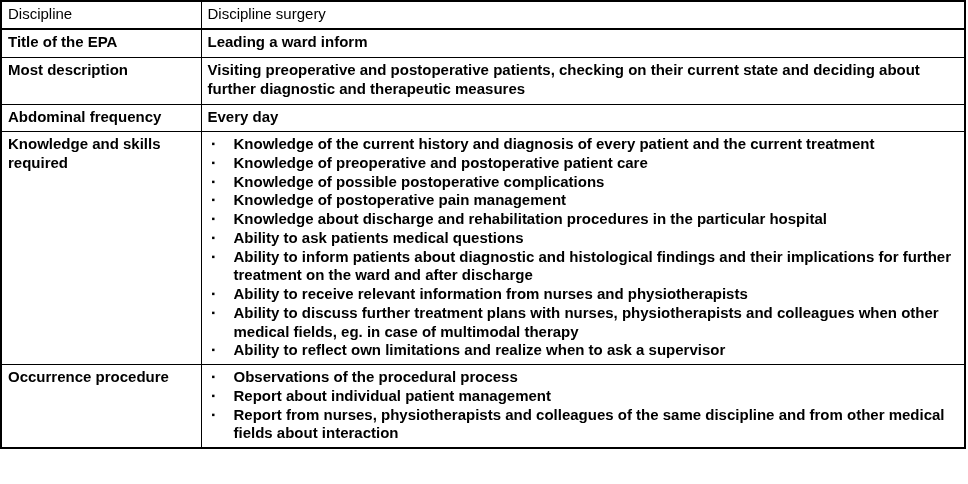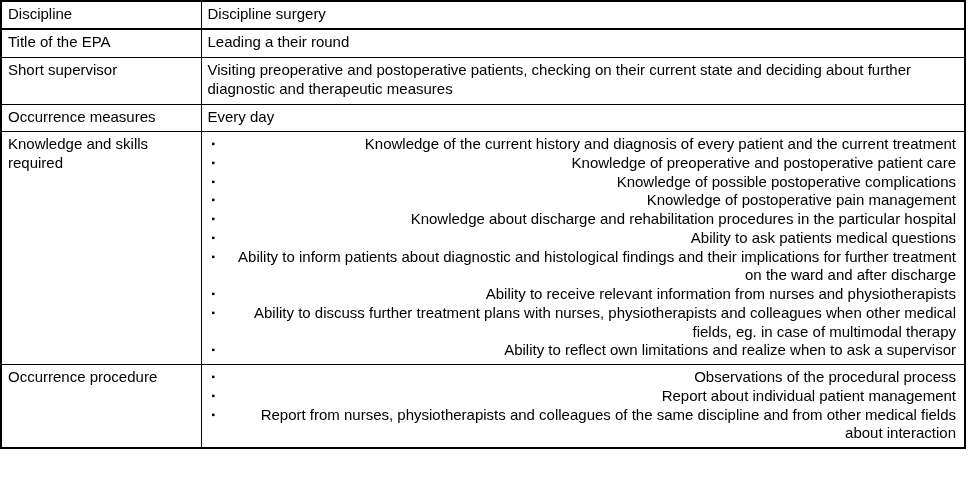--- a/index.html
+++ b/index.html
@@ -19,21 +19,21 @@
     table-layout: fixed;
     font-size: 15px;
     line-height: 1.25;
   }
   table.epa col.c-label { width: 200px; }
   table.epa th, table.epa td {
     border: 1px solid #000000;
     vertical-align: top;
     padding: 3px 8px 4px 6px;
     text-align: left;
-    font-weight: normal;
+    font-weight: bold;
     overflow: hidden;
   }
   table.epa tr.header-row th {
     font-weight: normal;
     border-bottom: 2px solid #000000;
     height: 19px;
   }
   td.h-title   { height: 20px; }
   td.h-short   { height: 39px; }
   td.h-occur   { height: 19px; }
@@ -51,21 +51,20 @@
     align-items: flex-start;
   }
   ul.bullets .bmark {
     flex: 0 0 22px;
     font-size: 10px;
     line-height: 18.5px;
     padding-left: 2px;
   }
   ul.bullets .btext {
     flex: 1 1 auto;
-    text-align: right;
   }
 </style>
 </head>
 <body>
 
 <table class="epa">
   <colgroup>
     <col class="c-label">
     <col class="c-value">
   </colgroup>
@@ -78,36 +77,36 @@
     <th>
       <span>Discipline surgery</span>
     </th>
   </tr>
 
   <tr>
     <td class="h-title">
       <span>Title of the EPA</span>
     </td>
     <td class="h-title">
-      <span>Leading a their round</span>
+      <span>Leading a ward inform</span>
     </td>
   </tr>
 
   <tr>
     <td class="h-short">
-      <span>Short supervisor</span>
+      <span>Most description</span>
     </td>
     <td class="h-short">
       <span>Visiting preoperative and postoperative patients, checking on their current state and deciding about further diagnostic and therapeutic measures</span>
     </td>
   </tr>
 
   <tr>
     <td class="h-occur">
-      <span>Occurrence measures</span>
+      <span>Abdominal frequency</span>
     </td>
     <td class="h-occur">
       <span>Every day</span>
     </td>
   </tr>
 
 
   <tr>
     <td class="h-knows">
       <span>Knowledge and skills required</span>

